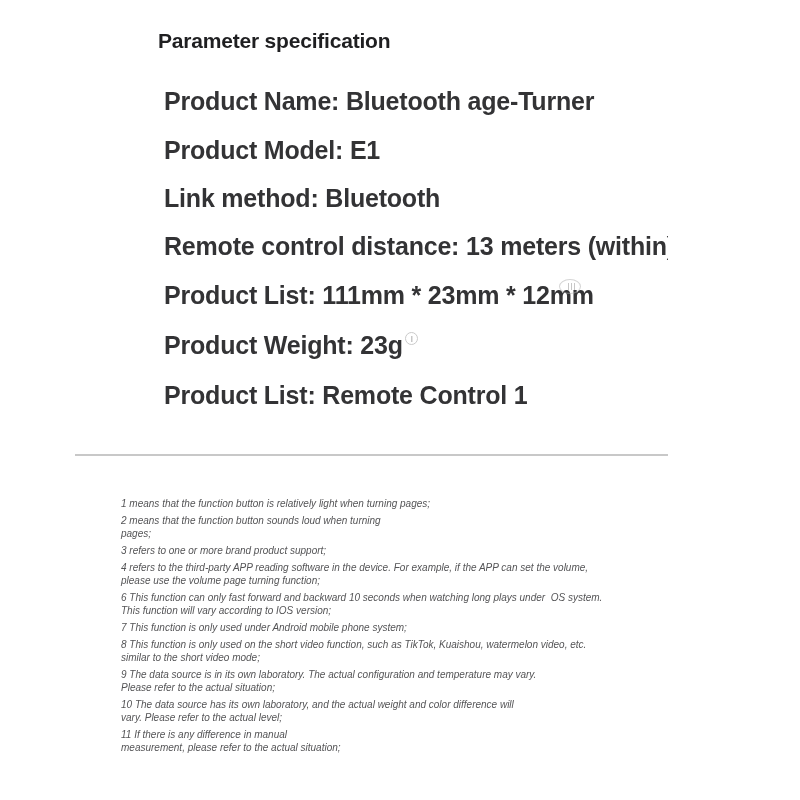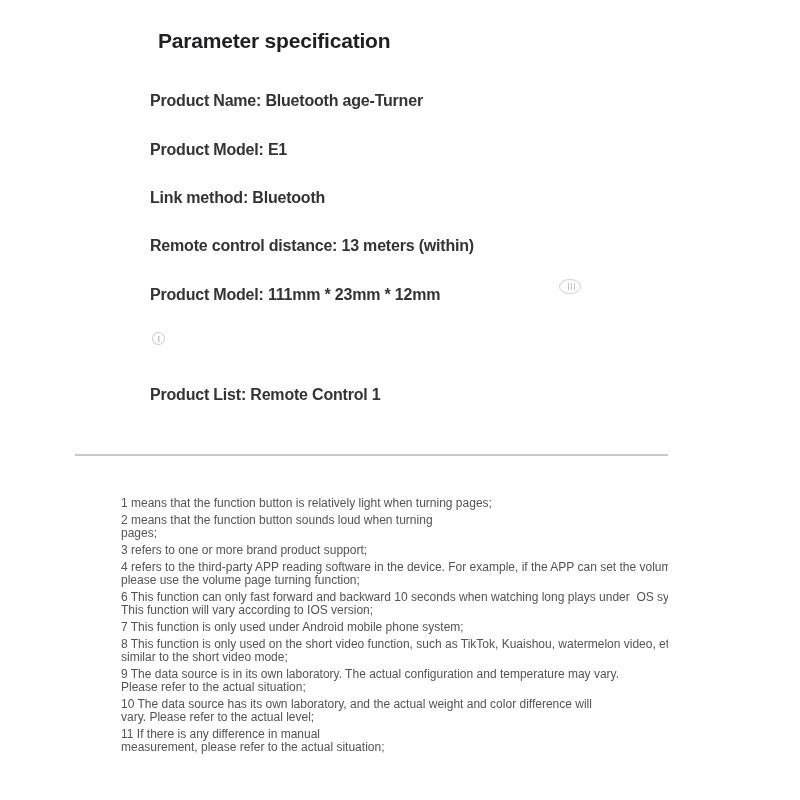--- a/index.html
+++ b/index.html
@@ -6,59 +6,59 @@
   .page {
     position:relative; width:668px; height:800px; background:#ffffff;
     font-family:"Liberation Sans", sans-serif; overflow:hidden;
   }
   .title {
     position:absolute; left:158px; top:27px; margin:0;
     font-size:21px; line-height:28px; font-weight:700;
     color:#1f1f21; letter-spacing:-0.2px; white-space:nowrap;
   }
   .spec {
-    position:absolute; left:150px; margin:0;
-    font-size:16px; line-height:24px; font-weight:700;
+    position:absolute; left:164px; margin:0;
+    font-size:25px; line-height:24px; font-weight:700;
     color:#333335; letter-spacing:-0.2px; white-space:nowrap;
   }
   .wm-oval {
     position:absolute; left:559px; top:279px; width:20px; height:13px;
     border:1px solid #b2b2b2; border-radius:50%; opacity:0.55;
     background: repeating-linear-gradient(90deg, transparent 0 2px, #9a9a9a 2px 3px) center / 9px 7px no-repeat;
   }
   .wm-circle {
     display:inline-block; width:11px; height:11px;
     border:1.5px solid #9e9e9e; border-radius:50%; opacity:0.55;
     vertical-align:9px; margin-left:2px;
     background: linear-gradient(#9a9a9a, #9a9a9a) center / 1.5px 6px no-repeat;
   }
   .divider {
     position:absolute; left:75px; top:454px; width:695px; height:2px;
     background:#c8c8c8; border:none; margin:0; padding:0;
   }
   .notes { position:absolute; left:121px; top:497px; width:610px; }
   .note {
-    margin:0 0 4px 0; font-size:12px; line-height:13px;
-    color:#545456; white-space:pre-wrap;
+    margin:0 0 4px 0; font-size:10px; line-height:13px;
+    color:#545456; white-space:pre-wrap;font-style:italic;
   }
 </style>
 </head>
 <body>
 
 <div class="page">
 
   <h1 class="title">Parameter specification</h1>
 
   <div>
     <p class="spec" style="top:89px">Product Name: Bluetooth age-Turner</p>
     <p class="spec" style="top:138px">Product Model: E1</p>
     <p class="spec" style="top:186px">Link method: Bluetooth</p>
     <p class="spec" style="top:234px">Remote control distance: 13 meters (within)</p>
-    <p class="spec" style="top:283px">Product Model: 111mm * 23mm * 12mm</p>
-    <p class="spec" style="top:332px"><span class="wm-circle"></span></p>
+    <p class="spec" style="top:283px">Product List: 111mm * 23mm * 12mm</p>
+    <p class="spec" style="top:332px"><span>Product Weight: 23g</span><span class="wm-circle"></span></p>
     <p class="spec" style="top:383px">Product List: Remote Control 1</p>
   </div>
 
   <span class="wm-oval"></span>
 
   <hr class="divider">
 
   <div class="notes">
     <p class="note">1 means that the function button is relatively light when turning pages;</p>
     <p class="note">2 means that the function button sounds loud when turning

